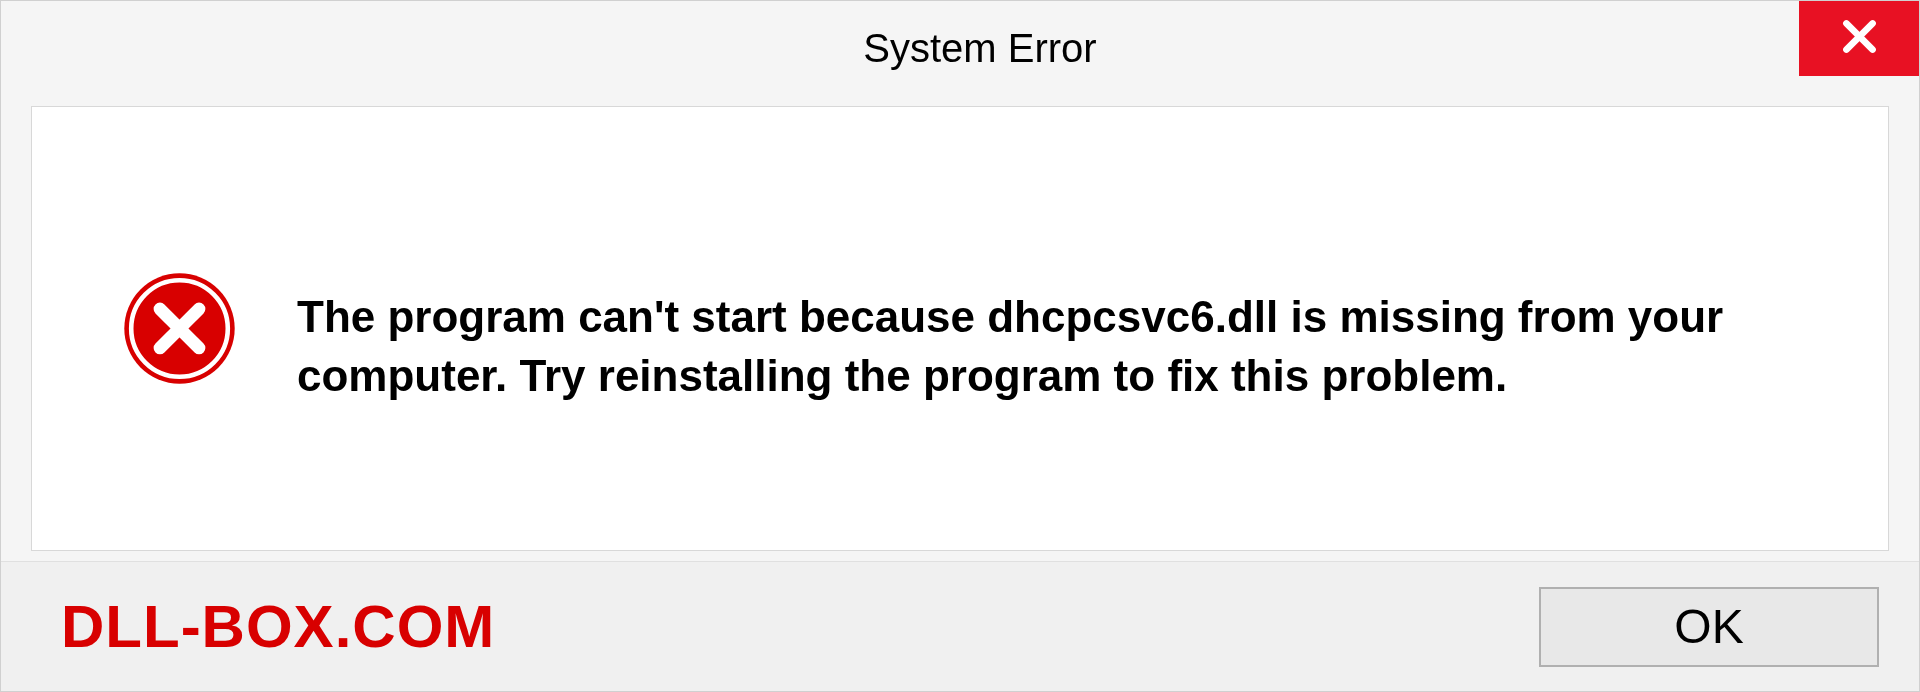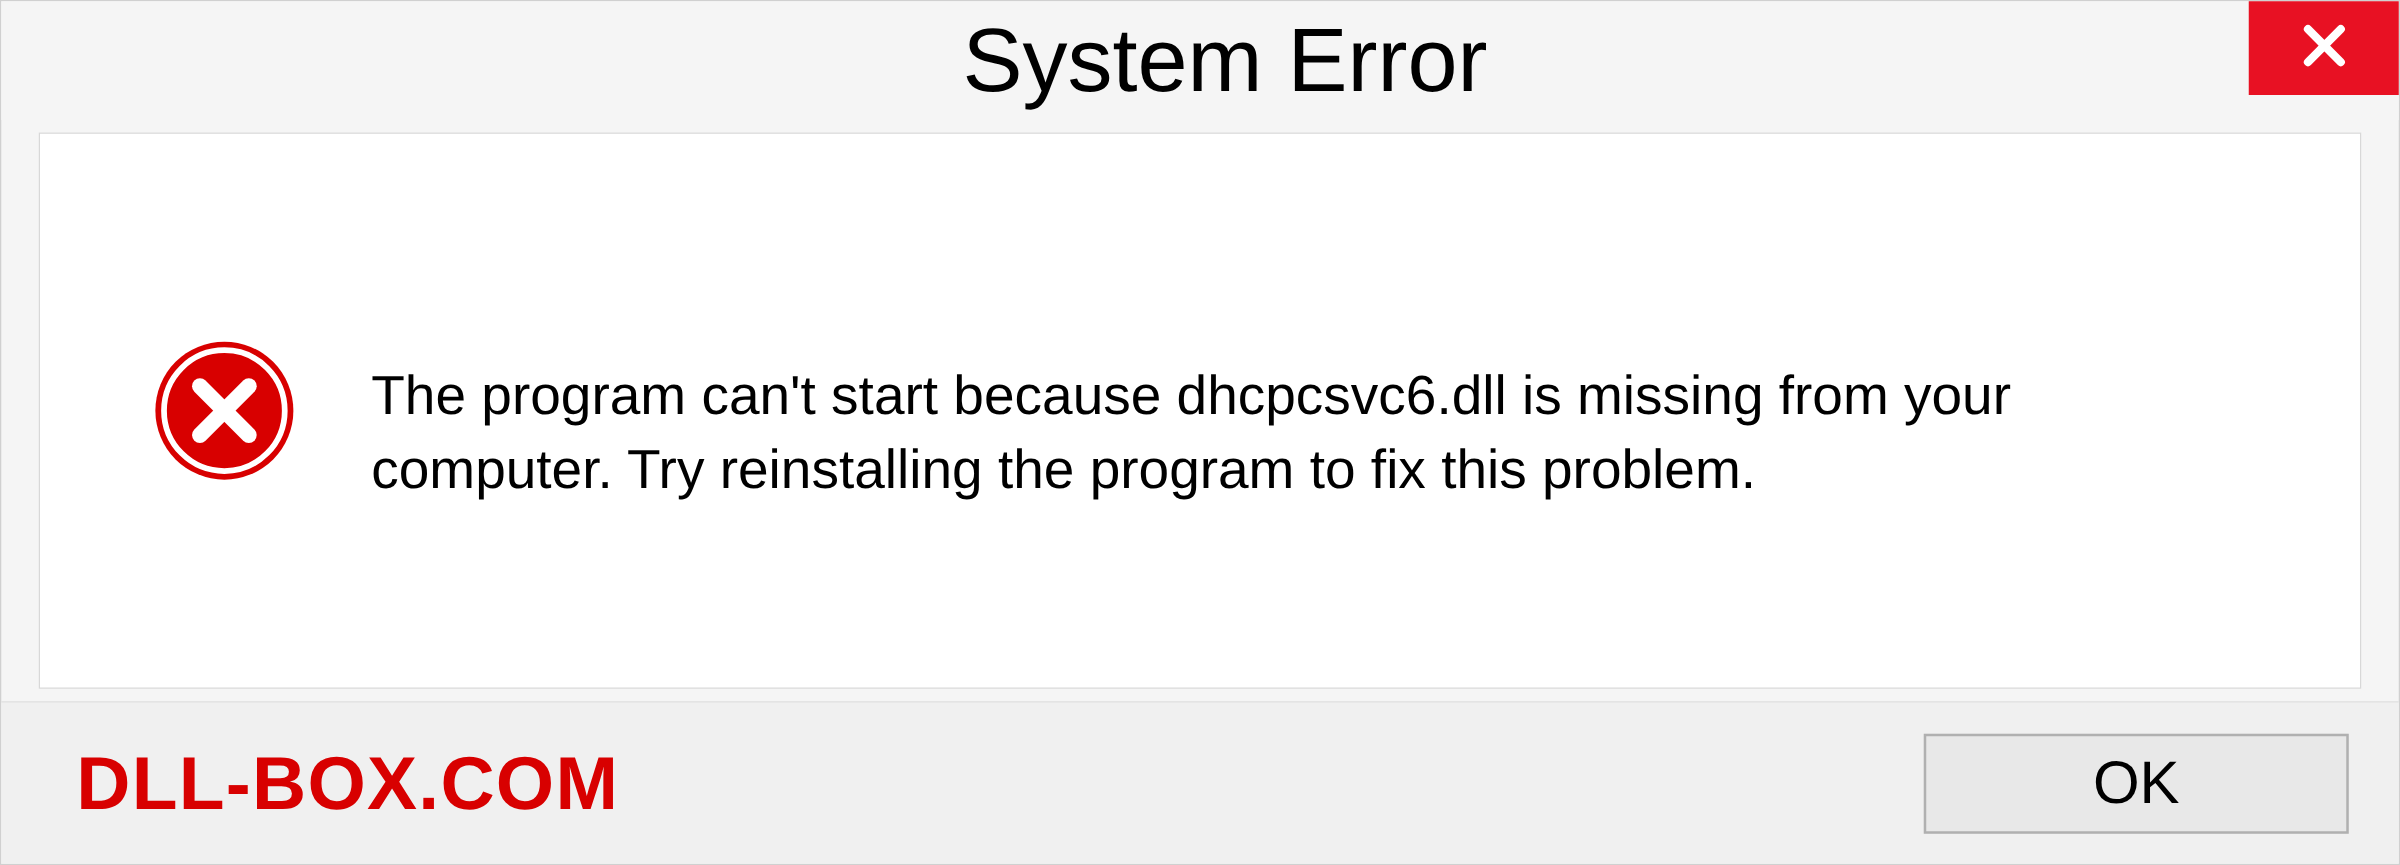--- a/index.html
+++ b/index.html
@@ -24,21 +24,21 @@
     }
     .titlebar {
       height: 95px;
       display: flex;
       align-items: center;
       justify-content: center;
       position: relative;
       background: #f5f5f5;
     }
     .title {
-      font-size: 72px;
+      font-size: 40px;
       color: #000;
       font-weight: 400;
       padding-left: 40px;
     }
     .close-btn {
       position: absolute;
       top: 0;
       right: 0;
       width: 120px;
       height: 75px;
@@ -64,21 +64,21 @@
     .error-icon {
       width: 115px;
       height: 115px;
       flex-shrink: 0;
       margin-right: 60px;
     }
     .message {
       font-size: 44px;
       color: #000;
       line-height: 1.35;
-      font-weight: 400;
+      font-weight: 700;
       margin-top: 35px;
     }
     .footer {
       position: absolute;
       bottom: 0;
       left: 0;
       right: 0;
       height: 130px;
       background: #f0f0f0;
       border-top: 1px solid #e0e0e0;

